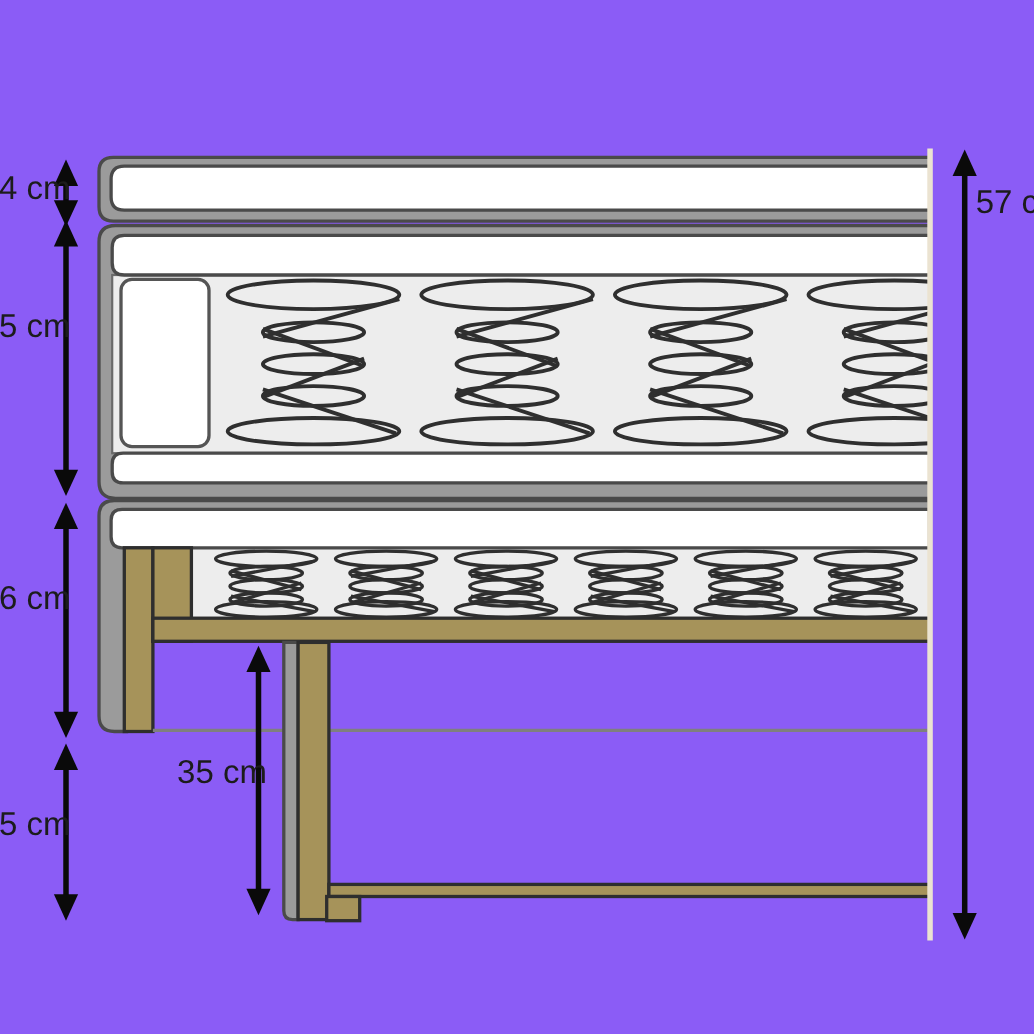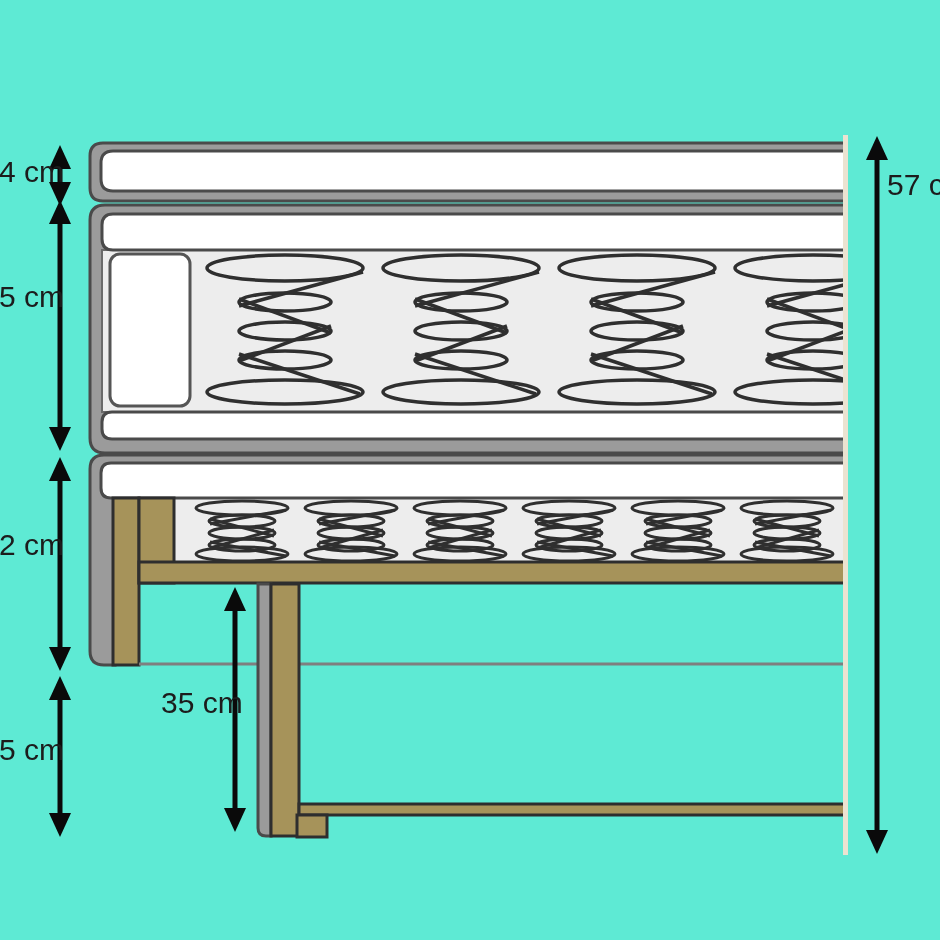--- a/index.html
+++ b/index.html
@@ -1,17 +1,17 @@
 <!DOCTYPE html>
 <html><head>
 <meta charset="utf-8">
 <style>
   html,body{margin:0;padding:0;background:#ffffff;}
   .stage{
-    position:relative;width:940px;height:940px;background:#5eead4;
+    position:relative;width:940px;height:940px;background:#8b5cf6;
     overflow:hidden;font-family:"Liberation Sans",sans-serif;
   }
   .stage svg{position:absolute;left:0;top:0;}
   .label{
     position:absolute;font-size:30px;line-height:34px;color:#1c1c1c;
     white-space:nowrap;font-family:"Liberation Sans",sans-serif;
   }
 </style>
 </head>
 <body>
@@ -202,17 +202,17 @@
         <g>
           <line x1="877" y1="154" x2="877" y2="836" stroke="#0a0a0a" stroke-width="5"></line>
           <polygon points="877,136 866,160 888,160" fill="#0a0a0a"></polygon>
           <polygon points="877,854 866,830 888,830" fill="#0a0a0a"></polygon>
         </g>
       </g>
   </svg>
 
   <div class="label" id="l1" style="left: -1px; top: 155px; color: rgb(28, 28, 28);">4 cm</div>
   <div class="label" id="l2" style="left: -1px; top: 280px; color: rgb(28, 28, 28);">5 cm</div>
-  <div class="label" id="l3" style="left: -1px; top: 528px; color: rgb(28, 28, 28);">2 cm</div>
+  <div class="label" id="l3" style="left: -1px; top: 528px; color: rgb(28, 28, 28);">6 cm</div>
   <div class="label" id="l4" style="left: -1px; top: 733px; color: rgb(28, 28, 28);">5 cm</div>
   <div class="label" id="l5" style="left: 161px; top: 686px; color: rgb(28, 28, 28);">35 cm</div>
   <div class="label" id="l6" style="left: 887px; top: 168px; color: rgb(28, 28, 28);">57 cm</div>
 </div>
 
 </body></html>

